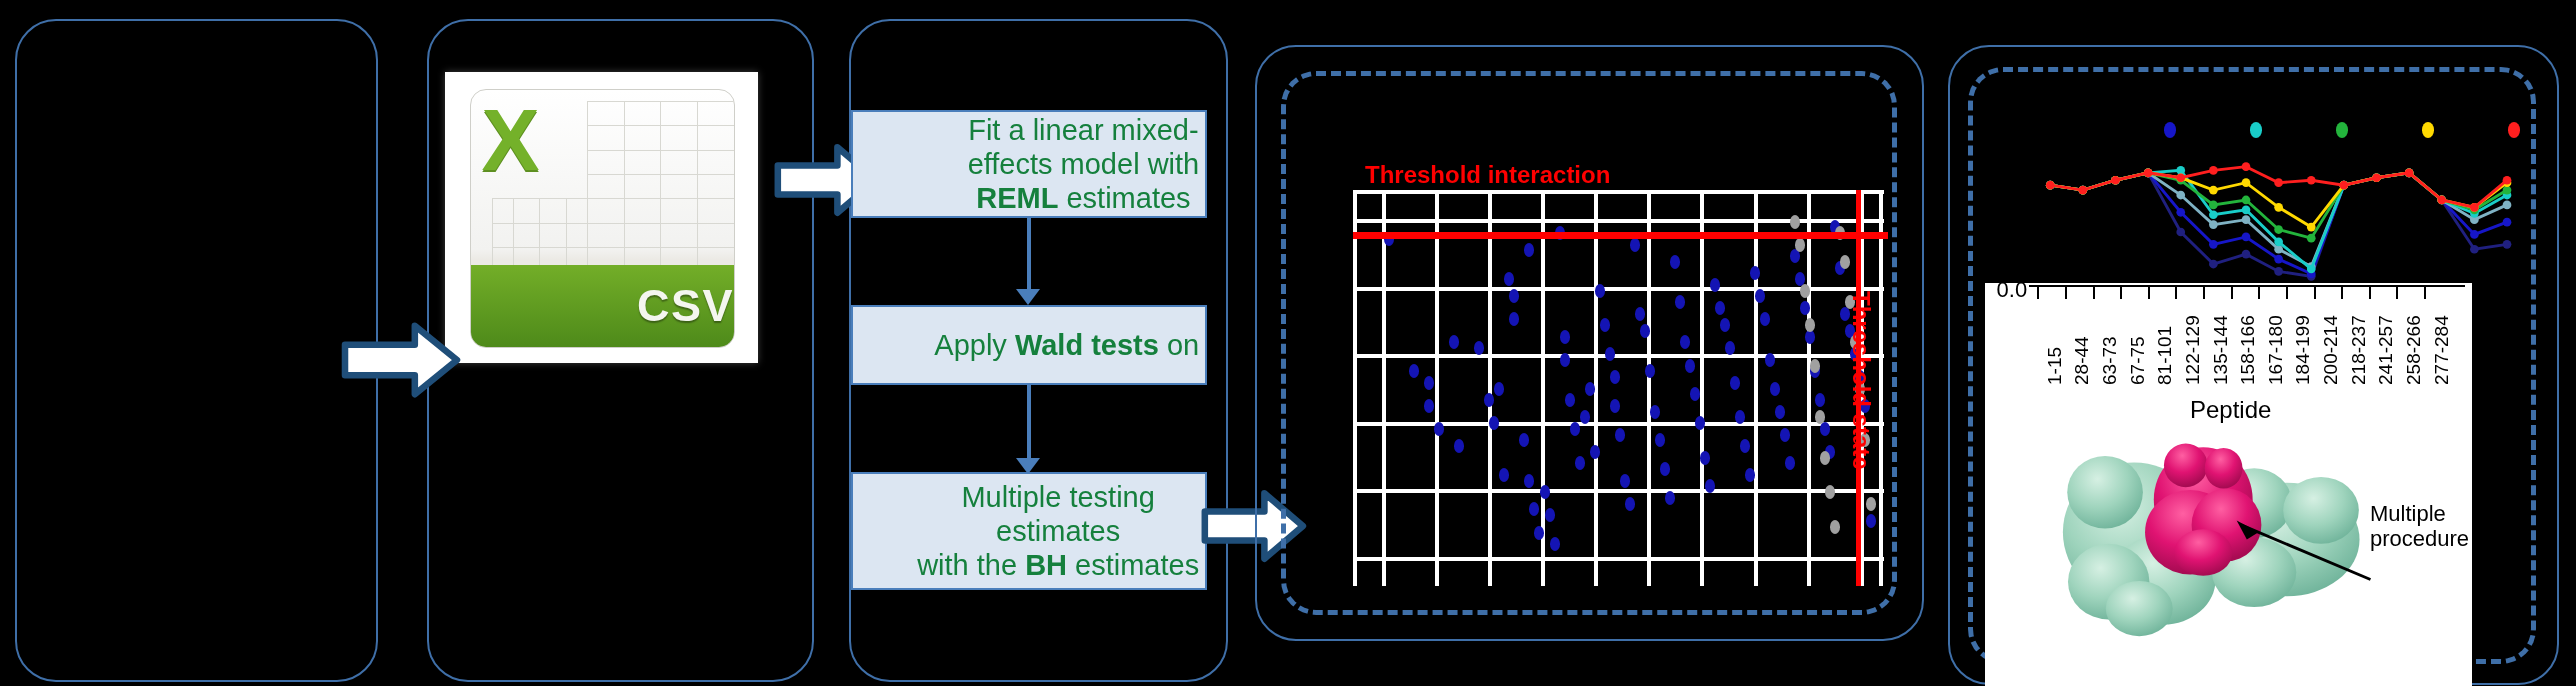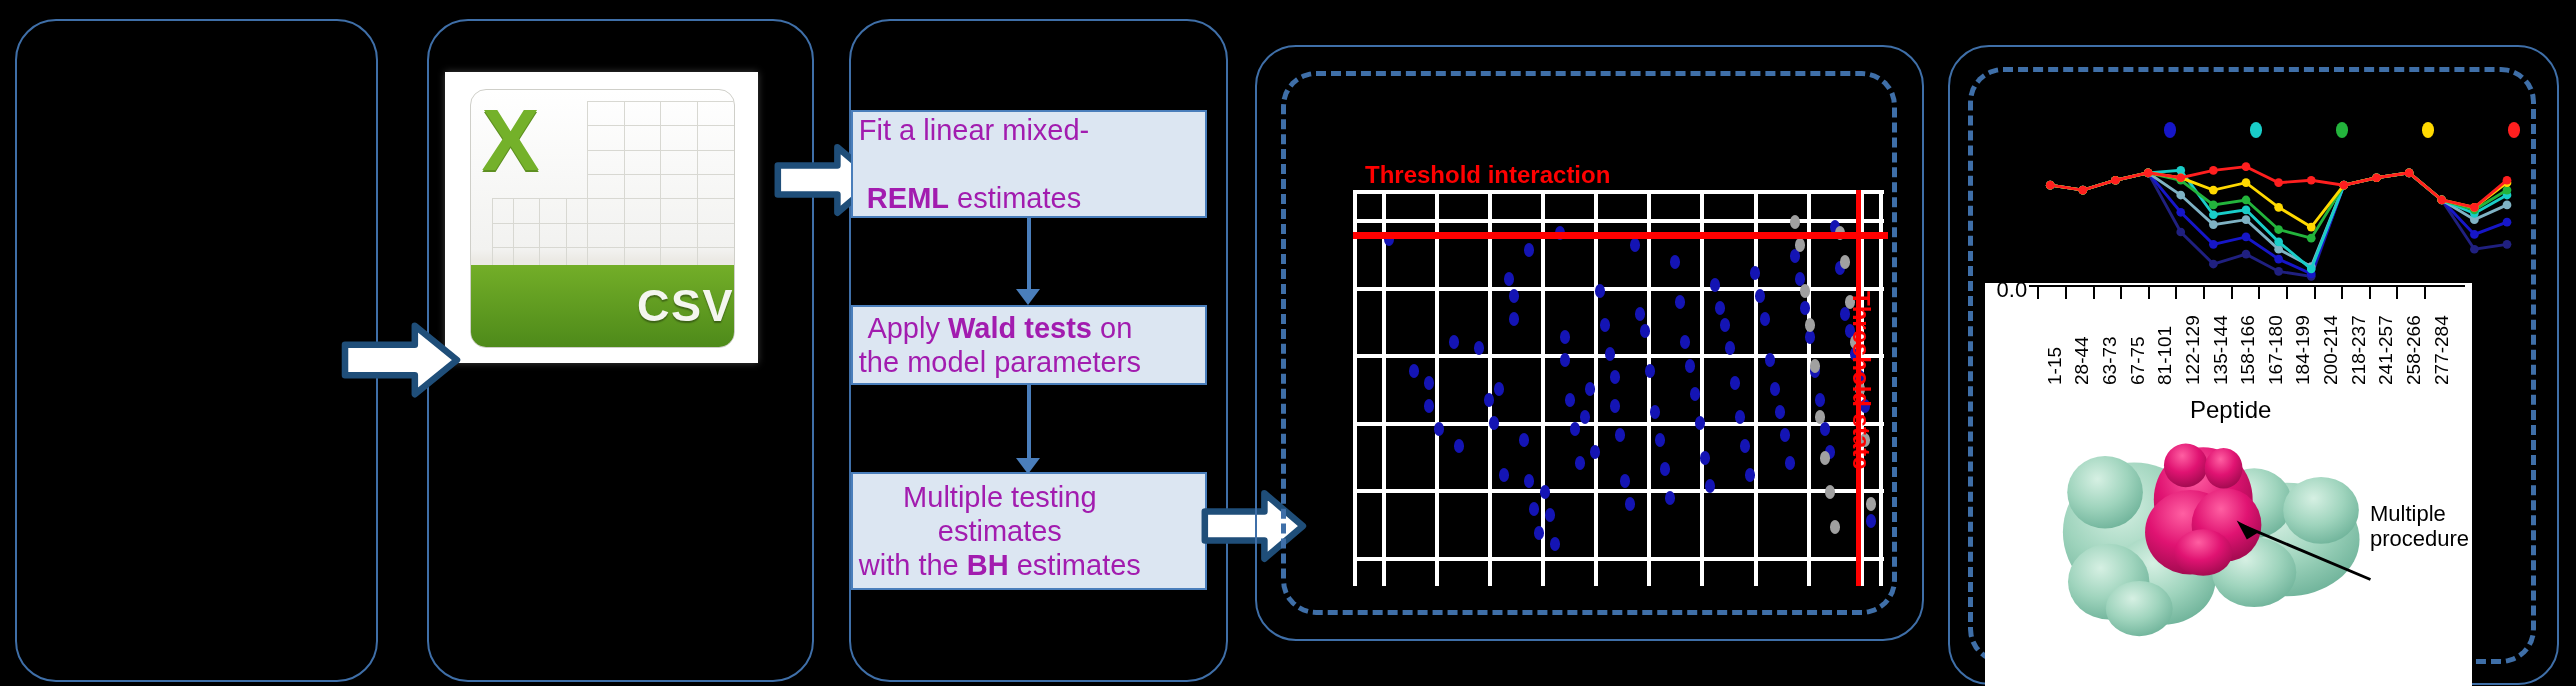--- a/index.html
+++ b/index.html
@@ -28,22 +28,22 @@
        display:flex;align-items:center;justify-content:flex-end;}
   .csv-band span{color:#f4f6ef;font-weight:bold;font-size:45px;
        letter-spacing:1.5px;text-shadow:0 1.5px 1.5px rgba(0,0,0,.35);}
 
   
   .barrow{position:absolute;}
   .barrow svg{display:block;}
 
   
   .pbox{position:absolute;box-sizing:border-box;background:#dce6f2;
-        border:2.2px solid #4a7ebb;color:#a21caf;display:flex;
-        align-items:center;justify-content:flex-start;text-align:center;
+        border:2.2px solid #4a7ebb;color:#15803d;display:flex;
+        align-items:center;justify-content:flex-end;text-align:center;
         font-size:29px;line-height:1.18;padding:4.4px 5.8px;}
   .pbox b{font-weight:bold;}
   .vconn{position:absolute;background:#4a7ebb;width:3.6px;}
   .vhead{position:absolute;width:0;height:0;
          border-left:12.4px solid transparent;border-right:12.4px solid transparent;
          border-top:16px solid #4a7ebb;}
 
   
   .scatter{position:absolute;}
   .sc-title{position:absolute;color:#ff0000;font-weight:bold;font-size:24px;
@@ -115,31 +115,30 @@
 
 <div class="barrow" style="left:772px;top:142px;width:109px;height:76px;">
   <svg width="109" height="76" viewBox="0 0 150 104">
     <polygon points="8,32 90,32 90,7 143,52 90,97 90,72 8,72" fill="#ffffff" stroke="#1f4e79" stroke-width="9" stroke-linejoin="round"></polygon>
   </svg>
 </div>
 
 <div class="pbox" style="left:851px;top:110px;width:356px;height:108px;">
   <div>
     <span>Fit a linear mixed-</span><br>
-    <br>
+    <span>effects model with</span><br>
     <b>REML</b><span> estimates</span>
   </div>
 </div>
 <div class="vconn" style="left:1027px;top:218px;height:74px;"></div>
 <div class="vhead" style="left:1016px;top:289px;"></div>
 
 <div class="pbox" style="left:851px;top:305px;width:356px;height:80px;">
   <div>
     <span>Apply </span><b>Wald tests</b><span> on</span><br>
-    <span>the model parameters</span>
   </div>
 </div>
 <div class="vconn" style="left:1027px;top:385px;height:76px;"></div>
 <div class="vhead" style="left:1016px;top:458px;"></div>
 
 <div class="pbox" style="left:851px;top:472px;width:356px;height:118px;">
   <div>
     <span>Multiple testing</span><br>
     <span>estimates</span><br>
     <span>with the </span><b>BH</b><span> estimates</span>

